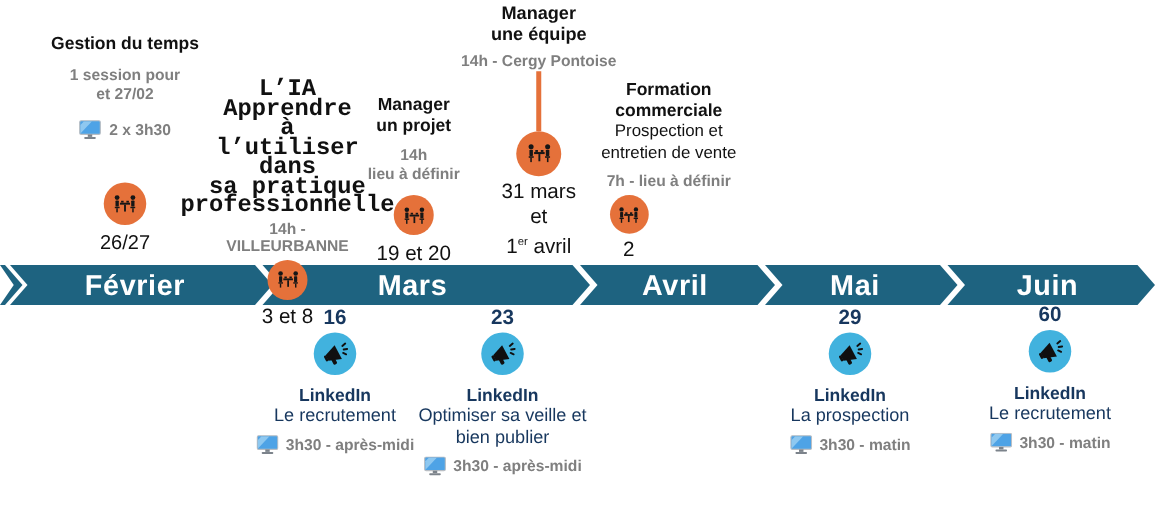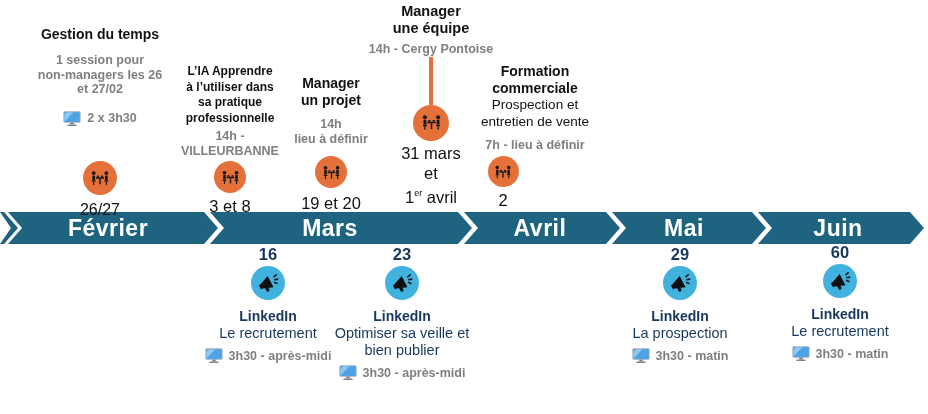--- a/index.html
+++ b/index.html
@@ -4,21 +4,21 @@
 <style>
   html,body{margin:0;padding:0;background:#fff;}
   .stage{
     position:relative;width:928px;height:414px;overflow:hidden;background:#fff;
     font-family:"Liberation Sans","DejaVu Sans",sans-serif;
     -webkit-font-smoothing:antialiased;
   }
   .col{position:absolute;display:flex;flex-direction:column;align-items:center;text-align:center;transform:translateX(-50%);}
   
   .etitle{color:var(--c-black,#111);font-weight:bold;font-size:14px;line-height:17px;}
-  .etitle.sm{font-size:12px;line-height:15.5px;}
+  .etitle.sm{font-size:19px;line-height:15.5px;font-family:Liberation Mono, monospace;}
   .egray{color:var(--c-gray,#7f7f7f);font-weight:bold;font-size:12.5px;line-height:14.5px;}
   .eblack{color:var(--c-black,#111);font-size:13.5px;line-height:16.5px;}
   .edate{color:var(--c-black,#111);font-weight:normal;font-size:16.5px;line-height:20px;}
   .edate sup{font-size:9px;vertical-align:super;}
   
   .ocircle{background:var(--c-orange,#E5713A);border-radius:50%;display:flex;align-items:center;justify-content:center;}
   .bcircle{background:var(--c-blue,#41B2DE);border-radius:50%;width:34px;height:34px;display:flex;align-items:center;justify-content:center;}
   
   .vline{width:3.5px;background:var(--c-orange,#E5713A);}
   
@@ -88,21 +88,20 @@
   </svg>
   <div class="month" style="left:330px">Mars</div>
   <div class="month" style="left:108px">Février</div>
   <div class="month" style="left:540px">Avril</div>
   <div class="month" style="left:684px">Mai</div>
   <div class="month" style="left:838px">Juin</div>
 
   <div class="col" style="left:100px;top:26px;width:170px">
     <div class="etitle mb10">Gestion du temps</div>
     <div class="egray">1 session pour</div>
-    <div class="egray">non-managers les 26</div>
     <div class="egray mb14">et 27/02</div>
     <div class="durrow mb18">
       <svg width="18" height="16">
           <use href="#icon-monitor"></use>
         </svg>
       <span>2 x 3h30</span>
     </div>
     <div class="ocircle mb5" style="width:34px;height:34px">
       <svg width="22" height="22">
           <use href="#icon-meeting"></use>

